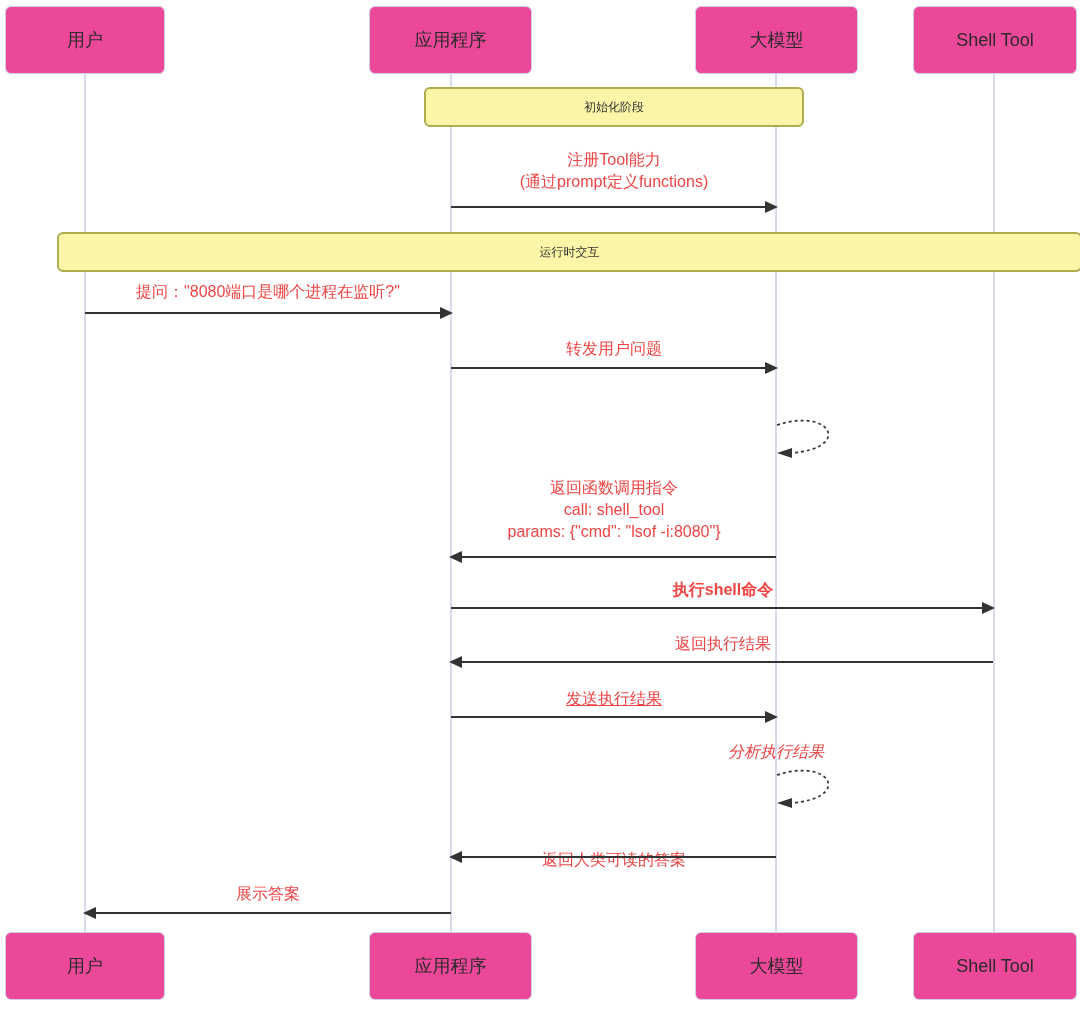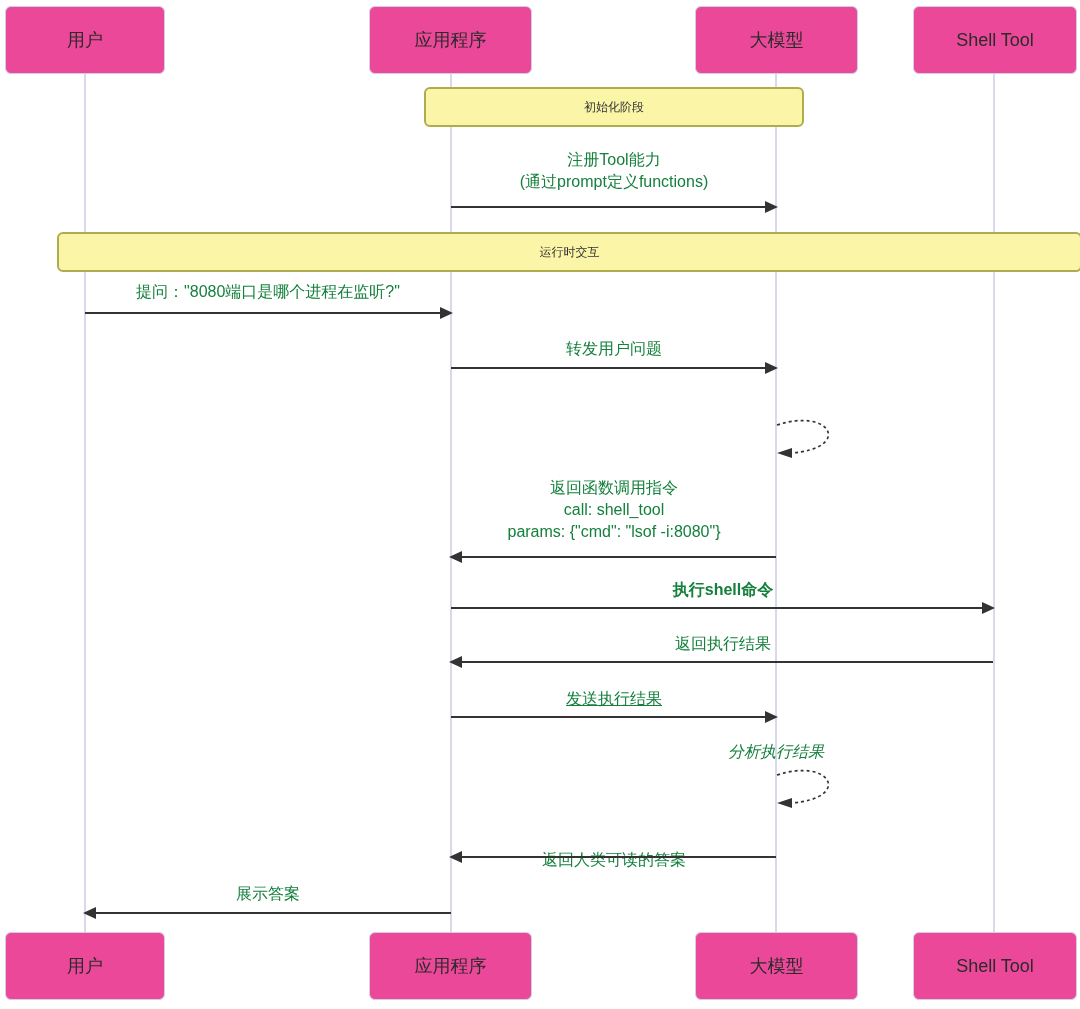--- a/index.html
+++ b/index.html
@@ -49,21 +49,21 @@
     color: #333;
   }
 
   .msg-label {
     position: absolute;
     transform: translateX(-50%);
     text-align: center;
     white-space: pre-line;
     font-size: 16px;
     line-height: 22px;
-    color: #15803d;
+    color: #ef4444;
   }
 
   .arrow {
     position: absolute;
     height: 2px;
     background: #333;
   }
   .arrow.right::after {
     content: "";
     position: absolute;

